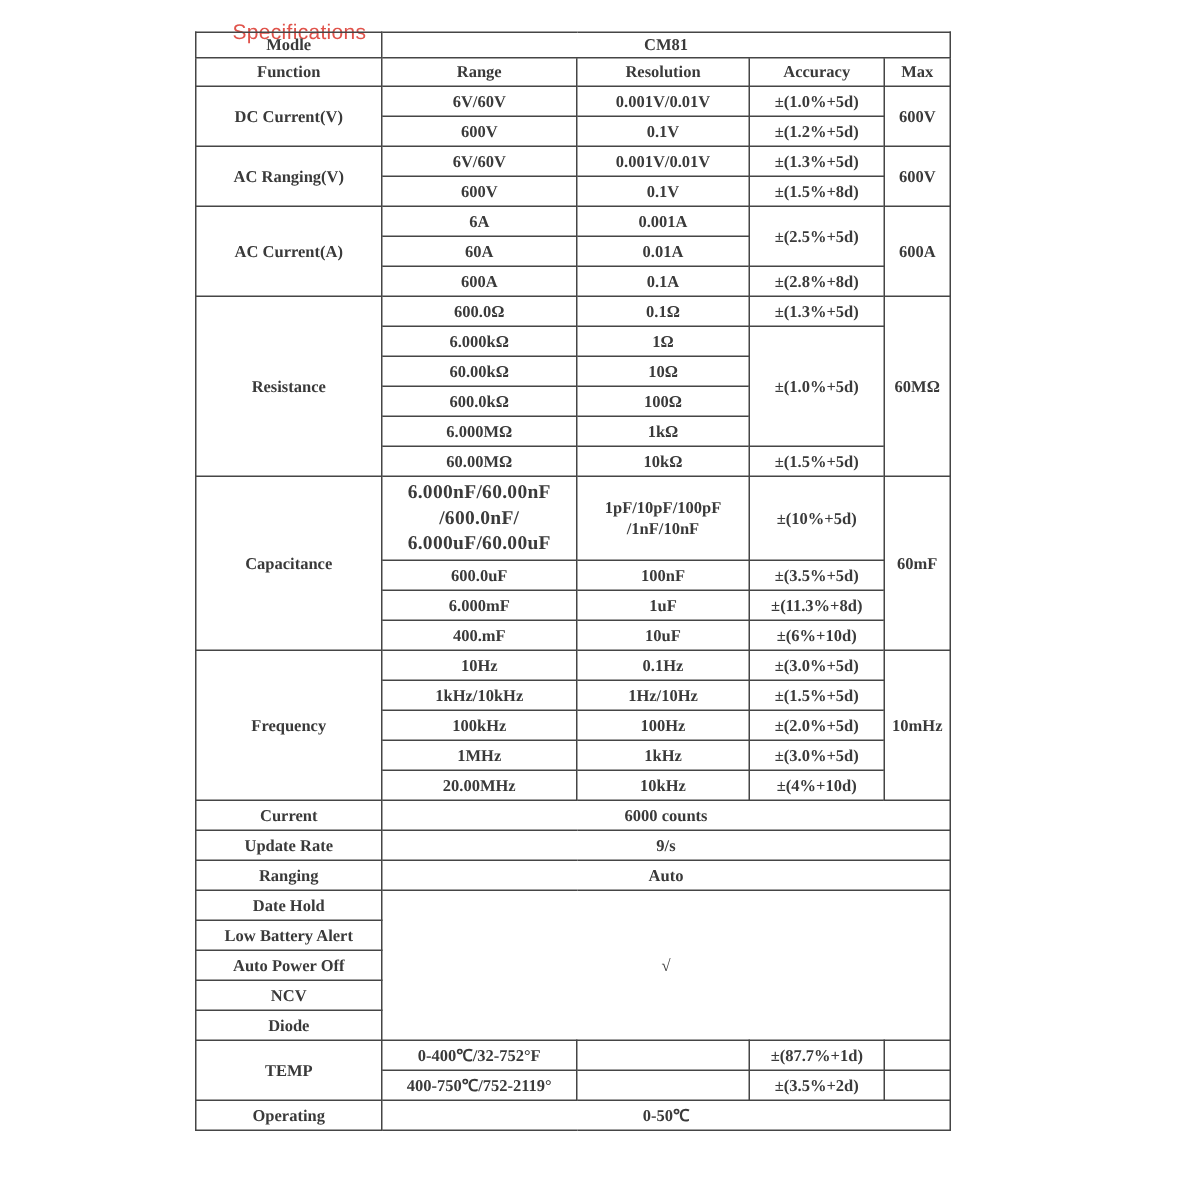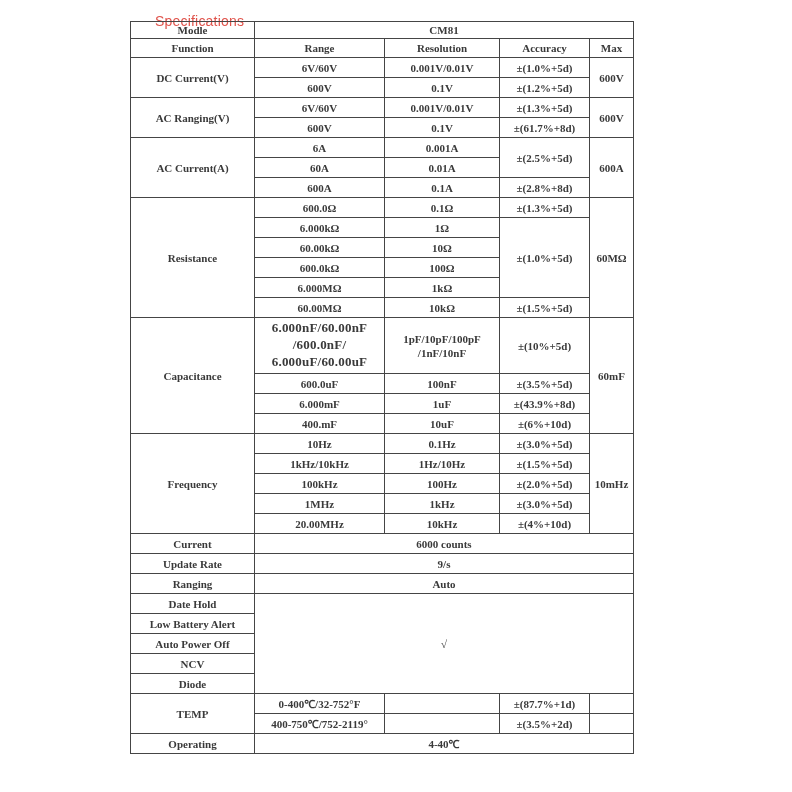--- a/index.html
+++ b/index.html
@@ -93,21 +93,21 @@
         <tr>
           <td rowspan="2">AC Ranging(V)</td>
           <td>6V/60V</td>
           <td>0.001V/0.01V</td>
           <td>±(1.3%+5d)</td>
           <td rowspan="2">600V</td>
         </tr>
         <tr>
           <td>600V</td>
           <td>0.1V</td>
-          <td>±(61.7%+8d)</td>
+          <td>±(1.5%+8d)</td>
         </tr>
         <tr>
           <td rowspan="3">AC Current(A)</td>
           <td>6A</td>
           <td>0.001A</td>
           <td rowspan="2">±(2.5%+5d)</td>
           <td rowspan="3">600A</td>
         </tr>
         <tr>
           <td>60A</td>
@@ -158,21 +158,21 @@
           <td rowspan="4">60mF</td>
         </tr>
         <tr>
           <td>600.0uF</td>
           <td>100nF</td>
           <td>±(3.5%+5d)</td>
         </tr>
         <tr>
           <td>6.000mF</td>
           <td>1uF</td>
-          <td>±(43.9%+8d)</td>
+          <td>±(11.3%+8d)</td>
         </tr>
         <tr>
           <td>400.mF</td>
           <td>10uF</td>
           <td>±(6%+10d)</td>
         </tr>
         <tr>
           <td rowspan="5">Frequency</td>
           <td>10Hz</td>
           <td>0.1Hz</td>
@@ -235,17 +235,17 @@
           <td></td>
         </tr>
         <tr>
           <td>400-750℃/752-2119°</td>
           <td></td>
           <td>±(3.5%+2d)</td>
           <td></td>
         </tr>
         <tr>
           <td>Operating</td>
-          <td colspan="4">4-40℃</td>
+          <td colspan="4">0-50℃</td>
         </tr>
       </tbody>
   </table>
 </div>
 
 </body></html>

